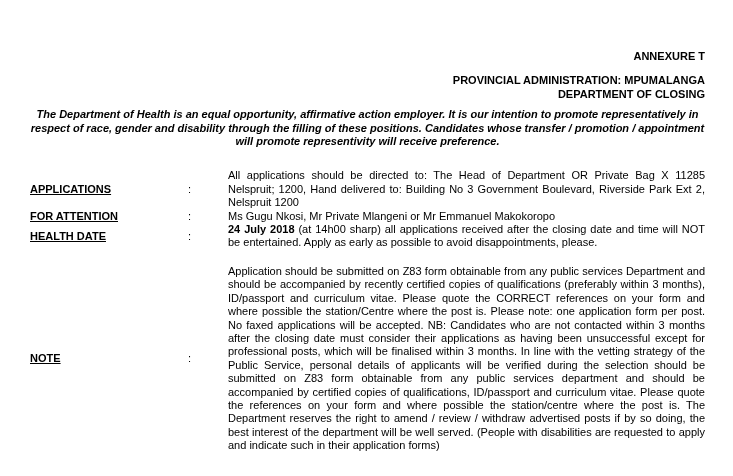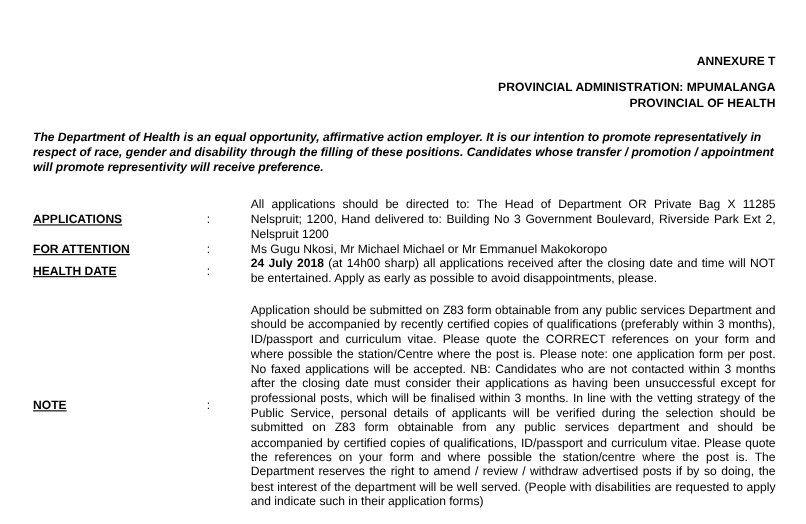--- a/index.html
+++ b/index.html
@@ -25,23 +25,24 @@
   .annexure {
     text-align: right;
     font-weight: bold;
     margin-bottom: 11px;
   }
   .title-block {
     text-align: right;
     font-weight: bold;
   }
   .intro {
+    text-align: center;
     font-weight: bold;
     font-style: italic;
-    margin-top: 18px;
+    margin-top: 7px;
   }
   .entries {
     margin-top: 21px;
   }
   .entry {
     display: flex;
     align-items: center;
   }
   .entry.spaced {
     margin-top: 15px;
@@ -66,37 +67,37 @@
 </style>
 </head>
 <body>
 
 <div class="page">
 
   <div class="annexure">ANNEXURE T</div>
 
   <div class="title-block">
     <div>PROVINCIAL ADMINISTRATION: MPUMALANGA</div>
-    <div>PROVINCIAL OF HEALTH</div>
+    <div>DEPARTMENT OF CLOSING</div>
   </div>
 
   <div class="intro">The Department of Health is an equal opportunity, affirmative action employer. It is our intention to promote representatively in respect of race, gender and disability through the filling of these positions. Candidates whose transfer / promotion / appointment will promote representivity will receive preference.</div>
 
   <div class="entries">
 
     <div class="entry">
       <div class="label">APPLICATIONS</div>
       <div class="colon">:</div>
       <div class="text">All applications should be directed to: The Head of Department OR Private Bag X 11285 Nelspruit; 1200, Hand delivered to: Building No 3 Government Boulevard, Riverside Park Ext 2, Nelspruit 1200</div>
     </div>
 
     <div class="entry">
       <div class="label">FOR ATTENTION</div>
       <div class="colon">:</div>
-      <div class="text">Ms Gugu Nkosi, Mr Michael Michael or Mr Emmanuel Makokoropo</div>
+      <div class="text">Ms Gugu Nkosi, Mr Private Mlangeni or Mr Emmanuel Makokoropo</div>
     </div>
 
     <div class="entry">
       <div class="label">HEALTH DATE</div>
       <div class="colon">:</div>
       <div class="text"><span class="bold-inline">24 July 2018</span><span> (at 14h00 sharp) all applications received after the closing date and time will NOT be entertained. Apply as early as possible to avoid disappointments, please.</span></div>
     </div>
 
     <div class="entry spaced">
       <div class="label">NOTE</div>

